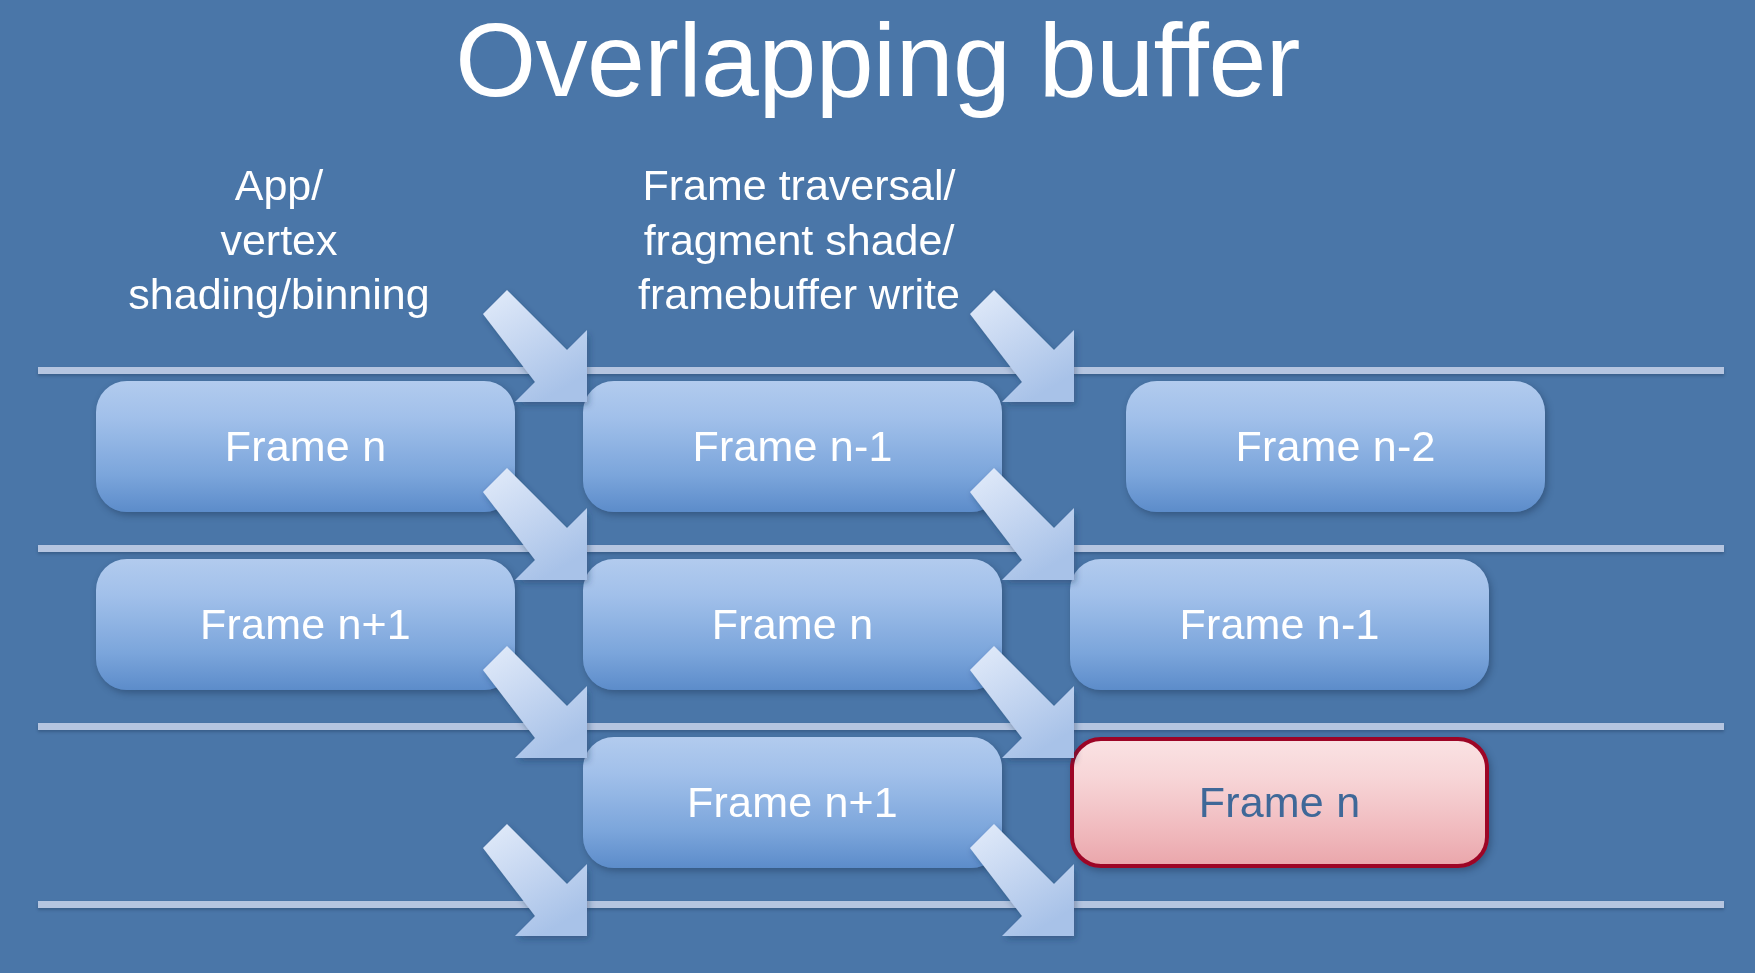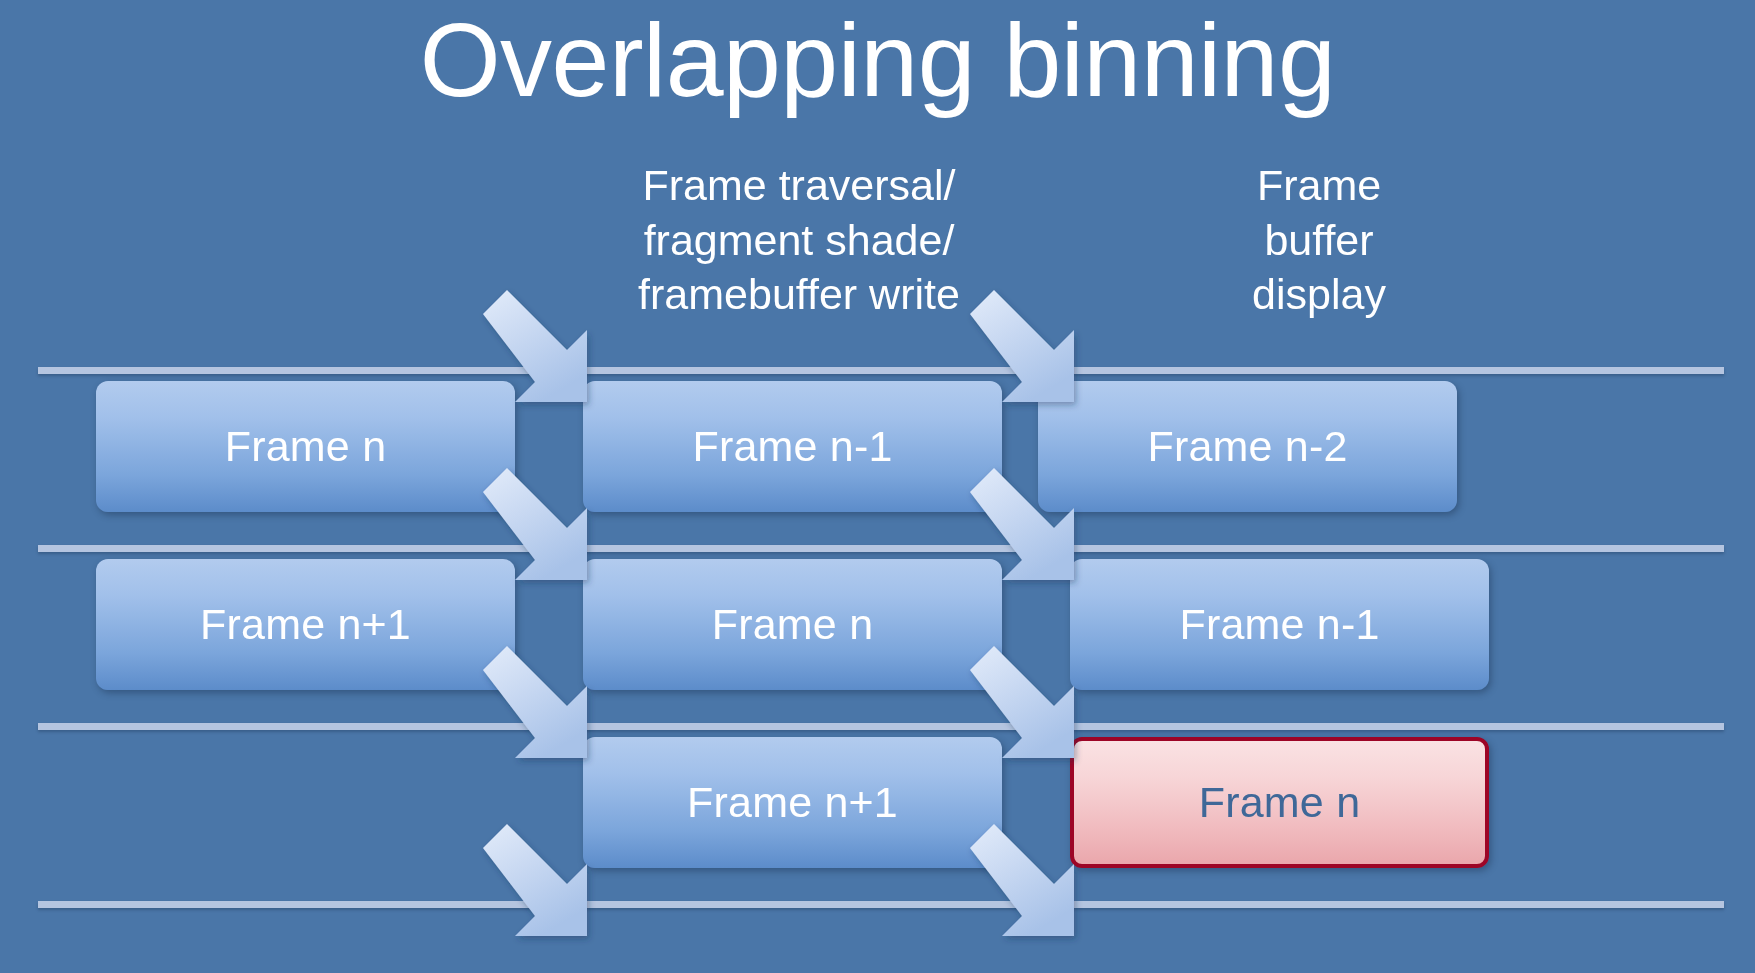--- a/index.html
+++ b/index.html
@@ -55,21 +55,21 @@
     height: 7px;
     background: #b5c5e0;
     box-shadow: 0 2px 3px rgba(20,40,70,0.30);
   }
 
   
   .frame-box {
     position: absolute;
     width: 419px;
     height: 131px;
-    border-radius: 12px;
+    border-radius: 31px;
     background: linear-gradient(180deg, #b2cbee 0%, #a1c0ea 28%, #7ba5db 72%, #5c8cca 100%);
     box-shadow: 2px 3px 7px rgba(25,45,75,0.42);
     display: flex;
     align-items: center;
     justify-content: center;
     color: #ffffff;
     font-size: 43px;
     letter-spacing: 0.2px;
   }
   .frame-box.highlight {
@@ -87,37 +87,37 @@
     height: 148px;
     pointer-events: none;
   }
   .arrow svg { display: block; width: 100%; height: 100%; }
 </style>
 </head>
 <body>
 
 <div id="slide">
 
-  <div id="title">Overlapping binning</div>
+  <div id="title">Overlapping buffer</div>
 
+  <div class="col-header" id="hdr-0">App/
+vertex
+shading/binning</div>
   <div class="col-header" id="hdr-1">Frame traversal/
 fragment shade/
 framebuffer write</div>
-  <div class="col-header" id="hdr-2">Frame
-buffer
-display</div>
 
   <div class="divider" style="top:367px"></div>
   <div class="divider" style="top:545px"></div>
   <div class="divider" style="top:723px"></div>
   <div class="divider" style="top:901px"></div>
 
   <div class="frame-box" style="left:96px;  top:381px">Frame n</div>
   <div class="frame-box" style="left:583px; top:381px">Frame n-1</div>
-  <div class="frame-box" style="left:1038px;top:381px">Frame n-2</div>
+  <div class="frame-box" style="left:1126px;top:381px">Frame n-2</div>
 
   <div class="frame-box" style="left:96px;  top:559px">Frame n+1</div>
   <div class="frame-box" style="left:583px; top:559px">Frame n</div>
   <div class="frame-box" style="left:1070px;top:559px">Frame n-1</div>
 
   <div class="frame-box" style="left:583px; top:737px">Frame n+1</div>
   <div class="frame-box highlight" style="left:1070px;top:737px">Frame n</div>
 
   <div class="arrow" style="left:455px; top:270px">
     <svg viewBox="0 0 148 148" xmlns="http://www.w3.org/2000/svg">

